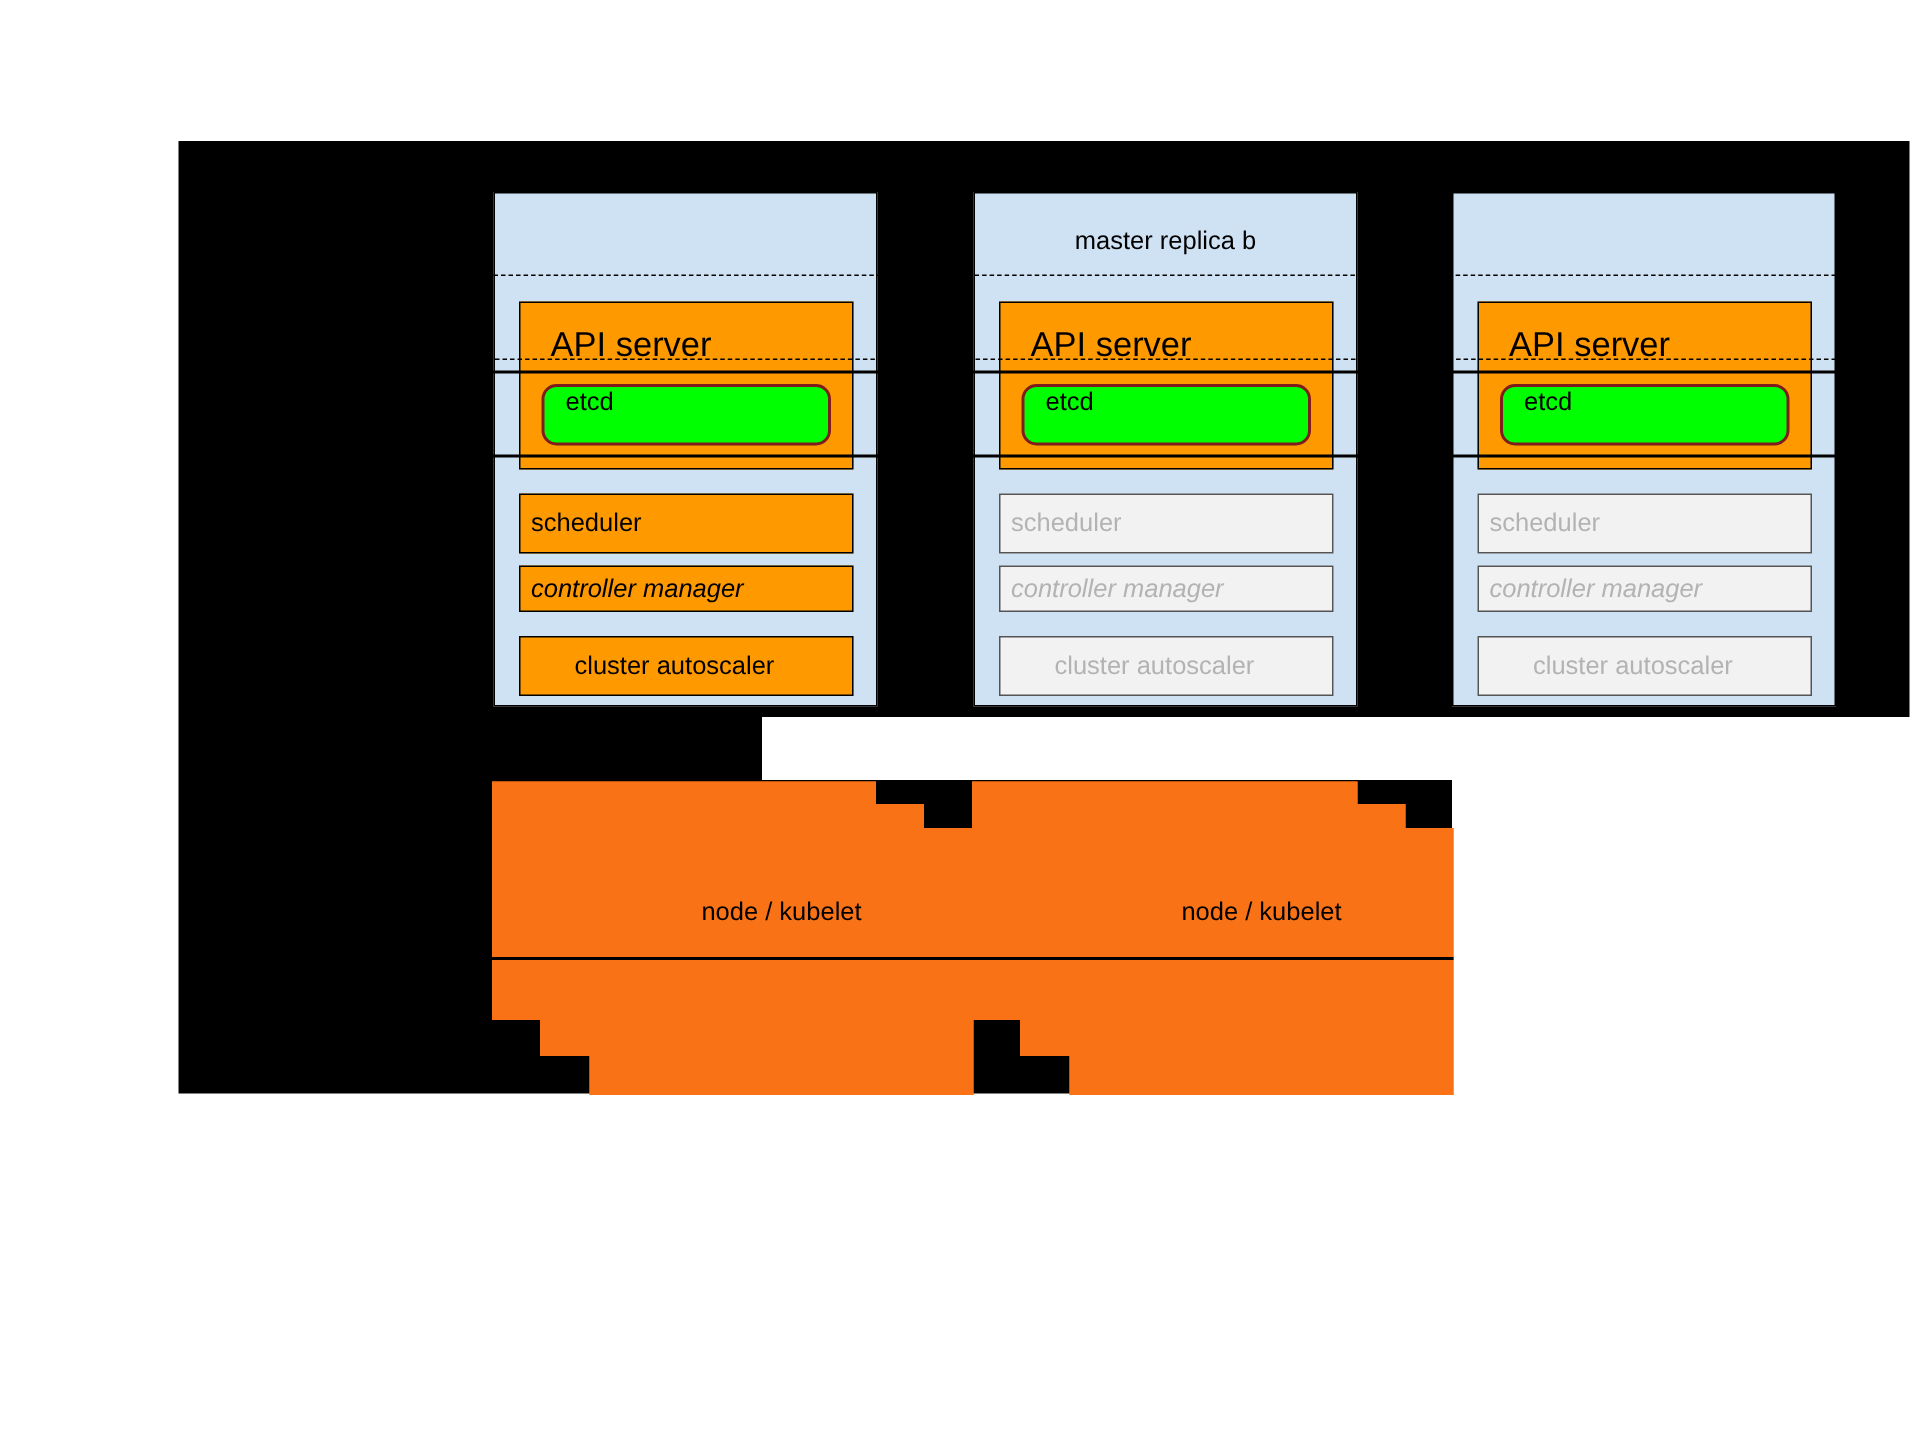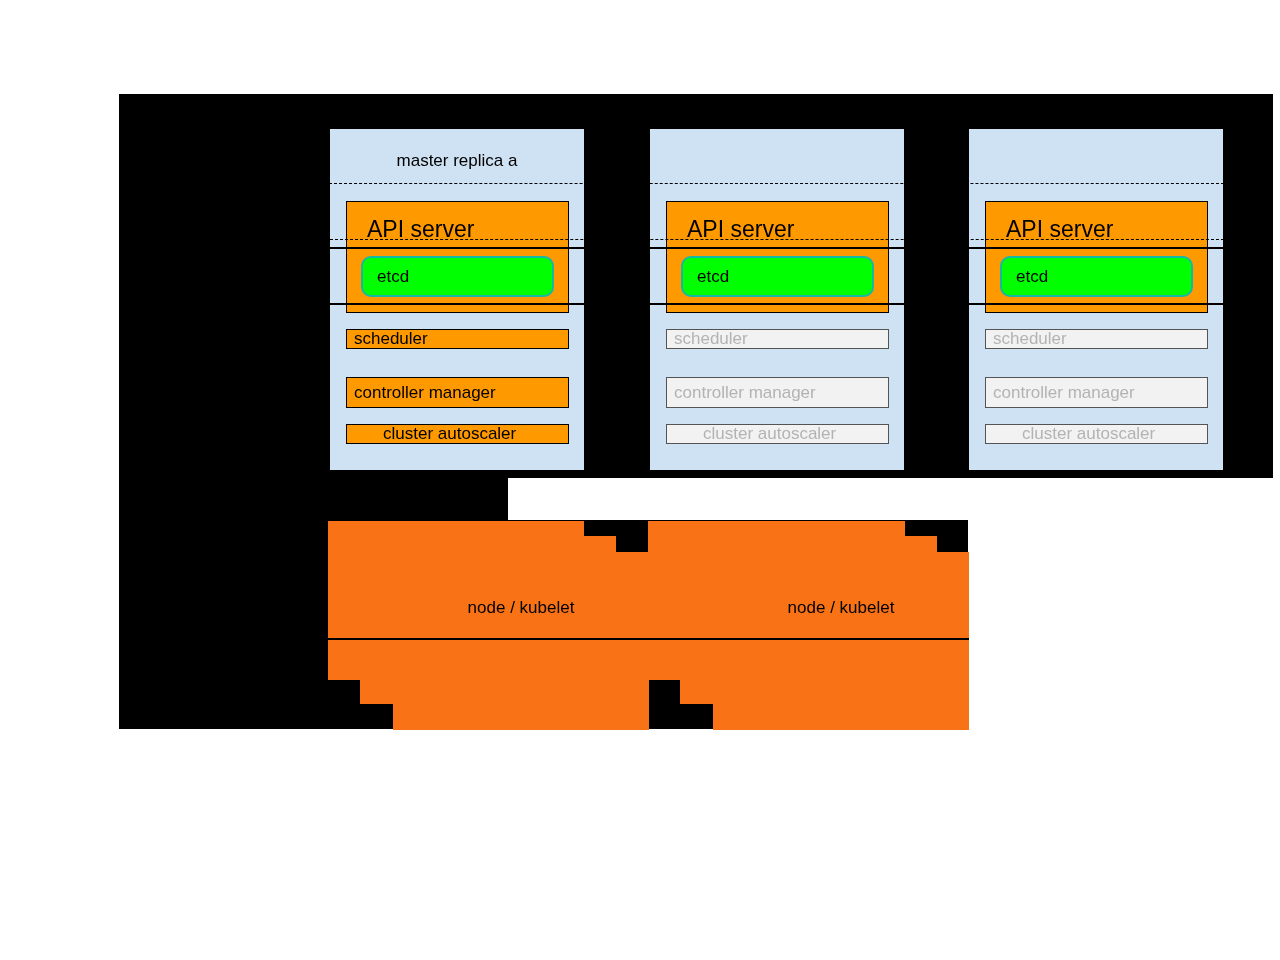--- a/index.html
+++ b/index.html
@@ -16,28 +16,28 @@
   
   .replica{
     top:128px;width:256px;height:343px;background:#cfe2f3;border:1px solid #000;z-index:2;
   }
   .replica-a{left:329px;} .replica-b{left:649px;} .replica-c{left:968px;}
   .replica-title{position:absolute;top:22px;left:0;width:100%;text-align:center;font-size:17px;}
   .api-box{position:absolute;left:16px;top:72px;width:223px;height:112px;background:#ff9900;border:1px solid #000;box-sizing:border-box;}
   .api-label{position:absolute;left:20px;top:14px;font-size:23px;}
   .etcd-box{
     position:absolute;left:31px;top:127px;width:193px;height:41px;background:#00ff00;
-    border:2px solid #14b8a6;border-radius:10px;box-sizing:border-box;
-    display:flex;align-items:center;padding-left:14px;font-size:17px;
+    border:2px solid #7f1d1d;border-radius:10px;box-sizing:border-box;
+    display:flex;padding-left:14px;font-size:17px;
   }
   .comp{
-    position:absolute;left:16px;width:223px;height:20px;background:#ff9900;border:1px solid #000;
+    position:absolute;left:16px;width:223px;height:40px;background:#ff9900;border:1px solid #000;
     box-sizing:border-box;display:flex;align-items:center;padding-left:7px;font-size:17px;
   }
-  .comp-sched{top:200px;} .comp-cm{top:248px;height:31px;} .comp-ca{top:295px;padding-left:36px;}
+  .comp-sched{top:200px;} .comp-cm{top:248px;height:31px;font-style:italic;} .comp-ca{top:295px;padding-left:36px;}
   .inactive .comp{background:#f2f2f2;border-color:#545454;color:#b3b3b3;}
   
   .hline{z-index:5;height:0;}
   .hline-dashed{border-top:1px dashed #000;}
   .hline-solid{border-top:2px solid #000;}
   .line-1{left:329px;top:183px;width:895px;}
   .line-2{left:325px;top:239px;width:899px;}
   .line-3{left:325px;top:247px;width:899px;}
   .line-4{left:325px;top:303px;width:899px;}
   .line-nodes{left:328px;top:638px;width:641px;}
@@ -54,39 +54,39 @@
 </head>
 <body>
 
 <div class="canvas">
 
   <div class="abs bg-black bg-top"></div>
   <div class="abs bg-black bg-mid"></div>
   <div class="abs bg-black bg-bottom"></div>
 
   <div class="abs replica replica-a">
-    <div class="replica-title">master replica a</div>
     <div class="api-box">
       <div class="api-label">API server</div>
     </div>
     <div class="etcd-box">
       <span>etcd</span>
     </div>
     <div class="comp comp-sched">
       <span>scheduler</span>
     </div>
     <div class="comp comp-cm">
       <span>controller manager</span>
     </div>
     <div class="comp comp-ca">
       <span>cluster autoscaler</span>
     </div>
   </div>
 
   <div class="abs replica replica-b inactive">
+    <div class="replica-title">master replica b</div>
     <div class="api-box">
       <div class="api-label">API server</div>
     </div>
     <div class="etcd-box">
       <span>etcd</span>
     </div>
     <div class="comp comp-sched">
       <span>scheduler</span>
     </div>
     <div class="comp comp-cm">

